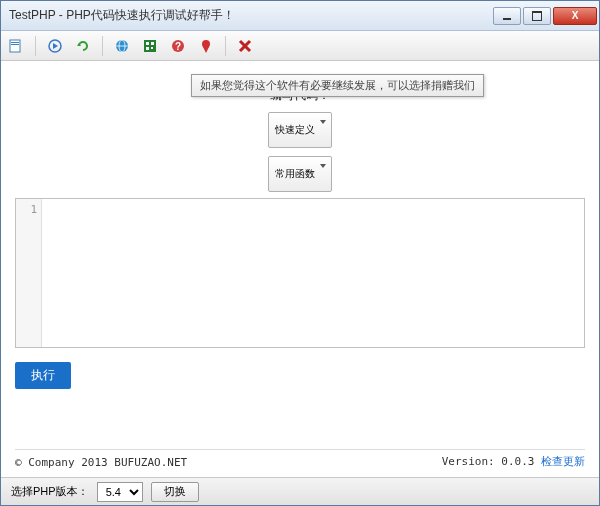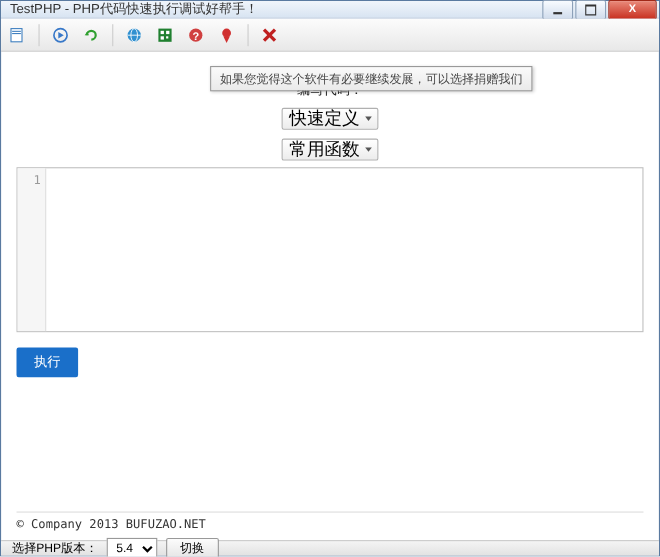--- a/index.html
+++ b/index.html
@@ -1,54 +1,54 @@
 <!DOCTYPE html>
 <html><head>
 <meta charset="utf-8">
 <style>
   * { box-sizing: border-box; margin: 0; padding: 0; }
   body { font-family: "Microsoft YaHei", Arial, sans-serif; font-size: 12px; background: #fff; }
   
   .window { width: 600px; height: 506px; background: #fff; border: 1px solid #5a7aa0; display: flex; flex-direction: column; }
   
-  .titlebar { height: 16px; background: linear-gradient(#f0f5fb, #d8e4f2); display: flex; align-items: center; padding: 0 2px 0 8px; border-bottom: 1px solid #b0c0d8; }
+  .titlebar { height: 30px; background: linear-gradient(#f0f5fb, #d8e4f2); display: flex; align-items: center; padding: 0 2px 0 8px; border-bottom: 1px solid #b0c0d8; }
   .titlebar .title { flex: 1; font-size: 12px; color: #333; }
   .win-btns { display: flex; }
   .win-btn { width: 28px; height: 18px; margin-left: 2px; display: flex; align-items: center; justify-content: center; border: 1px solid #8ca0b8; background: linear-gradient(#f8fbff,#d0dcec); font-size: 10px; cursor: pointer; border-radius: 2px; }
   .win-btn.min::before { content: ""; display: block; width: 8px; height: 2px; background: #333; margin-top: 6px; }
   .win-btn.max::before { content: ""; display: block; width: 8px; height: 7px; border: 1px solid #333; border-top-width: 2px; }
   .win-btn.close { background: linear-gradient(#e98a7a,#c83020); border-color: #a02818; color: #fff; font-weight: bold; width: 44px; }
   
   .toolbar { height: 30px; background: linear-gradient(#fcfcfc,#e8e8e8); border-bottom: 1px solid #c8c8c8; display: flex; align-items: center; padding: 0 6px; gap: 10px; position: relative; }
   .tb-icon { width: 18px; height: 18px; display: flex; align-items: center; justify-content: center; cursor: pointer; }
   .tb-sep { width:1px; height:20px; background:#ccc; }
   
   .tooltip { position: absolute; top: 43px; left: 190px; background: linear-gradient(#fafafa,#eaeaea); border: 1px solid #999; padding: 3px 8px; font-size: 11px; color: #444; white-space: nowrap; box-shadow: 1px 1px 3px rgba(0,0,0,0.2); z-index: 10; }
   
   .content { flex: 1; padding: 12px 14px 8px 14px; display: flex; flex-direction: column; overflow: hidden; }
   
   .row1 { display: flex; align-items: center; gap: 8px; margin-bottom: 6px; margin-top: 14px; flex-direction: column; }
   .row1 .lbl { font-size: 12px; color: #222; }
-  .dropdown { height: 20px; border: 1px solid #b0b0b0; background: linear-gradient(#fff,#ececec); font-size: 16px; padding: 0 16px 0 6px; display: inline-flex; align-items: center; position: relative; cursor: pointer; border-radius: 2px; }
+  .dropdown { height: 36px; border: 1px solid #b0b0b0; background: linear-gradient(#fff,#ececec); font-size: 10px; padding: 0 16px 0 6px; display: inline-flex; align-items: center; position: relative; cursor: pointer; border-radius: 2px; }
   .dropdown::after { content:""; position:absolute; right:5px; top:7px; border-left:3px solid transparent; border-right:3px solid transparent; border-top:4px solid #555; }
   
   .editor { border: 1px solid #c0c0c0; height: 150px; background: #fff; display: flex; margin-bottom: 14px; }
   .gutter { width: 26px; background: #f6f6f6; border-right: 1px solid #e0e0e0; text-align: right; padding: 4px 4px 0 0; color: #999; font-family: Consolas, monospace; font-size: 11px; }
   .code { flex:1; padding:4px; font-family: Consolas, monospace; font-size:11px; }
   
   .exec-btn { background: #1a6fc9; color: #fff; border: none; padding: 5px 16px; font-size: 12px; cursor: pointer; border-radius: 2px; width: fit-content; margin-bottom: 24px; }
   
   .result-lbl { font-size: 12px; color: #222; margin-bottom: 10px; }
   
   .spacer { flex: 1; }
   
   .footer1 { display: flex; justify-content: space-between; align-items: flex-end; border-top: 1px solid #ddd; padding-top: 4px; font-size: 11px; font-family: Consolas, monospace; color: #333; }
   .footer1 .link { color: #2070d0; cursor: pointer; font-family: "Microsoft YaHei"; }
   
-  .statusbar { height: 14px; background: linear-gradient(#f4f4f4,#e2e2e2); border-top: 1px solid #c8c8c8; display: flex; align-items: center; padding: 4px 10px; gap: 8px; font-size: 11px; }
+  .statusbar { height: 28px; background: linear-gradient(#f4f4f4,#e2e2e2); border-top: 1px solid #c8c8c8; display: flex; align-items: center; padding: 4px 10px; gap: 8px; font-size: 11px; }
   .select { height: 20px; border: 1px solid #999; background: #fff; font-size: 11px; padding: 0 4px; }
   .switch-btn { height: 20px; border: 1px solid #999; background: linear-gradient(#fcfcfc,#e4e4e4); padding: 0 12px; font-size: 11px; cursor: pointer; border-radius: 2px; }
 </style>
 </head>
 <body>
 
 <div class="window">
 
   <div class="titlebar">
     <span class="title">TestPHP - PHP代码快速执行调试好帮手！</span>
@@ -135,20 +135,24 @@
       <div class="code"></div>
     </div>
 
     <button class="exec-btn">执行</button>
 
 
     <div class="spacer"></div>
 
     <div class="footer1">
       <span>© Company 2013 BUFUZAO.NET</span>
+      <span>
+        <span>Version: 0.0.3</span>
+        <span class="link">检查更新</span>
+      </span>
     </div>
   </div>
 
   <div class="statusbar">
     <span>选择PHP版本：</span>
     <select class="select">
       <option>5.4</option>
     </select>
     <button class="switch-btn">切换</button>
   </div>

